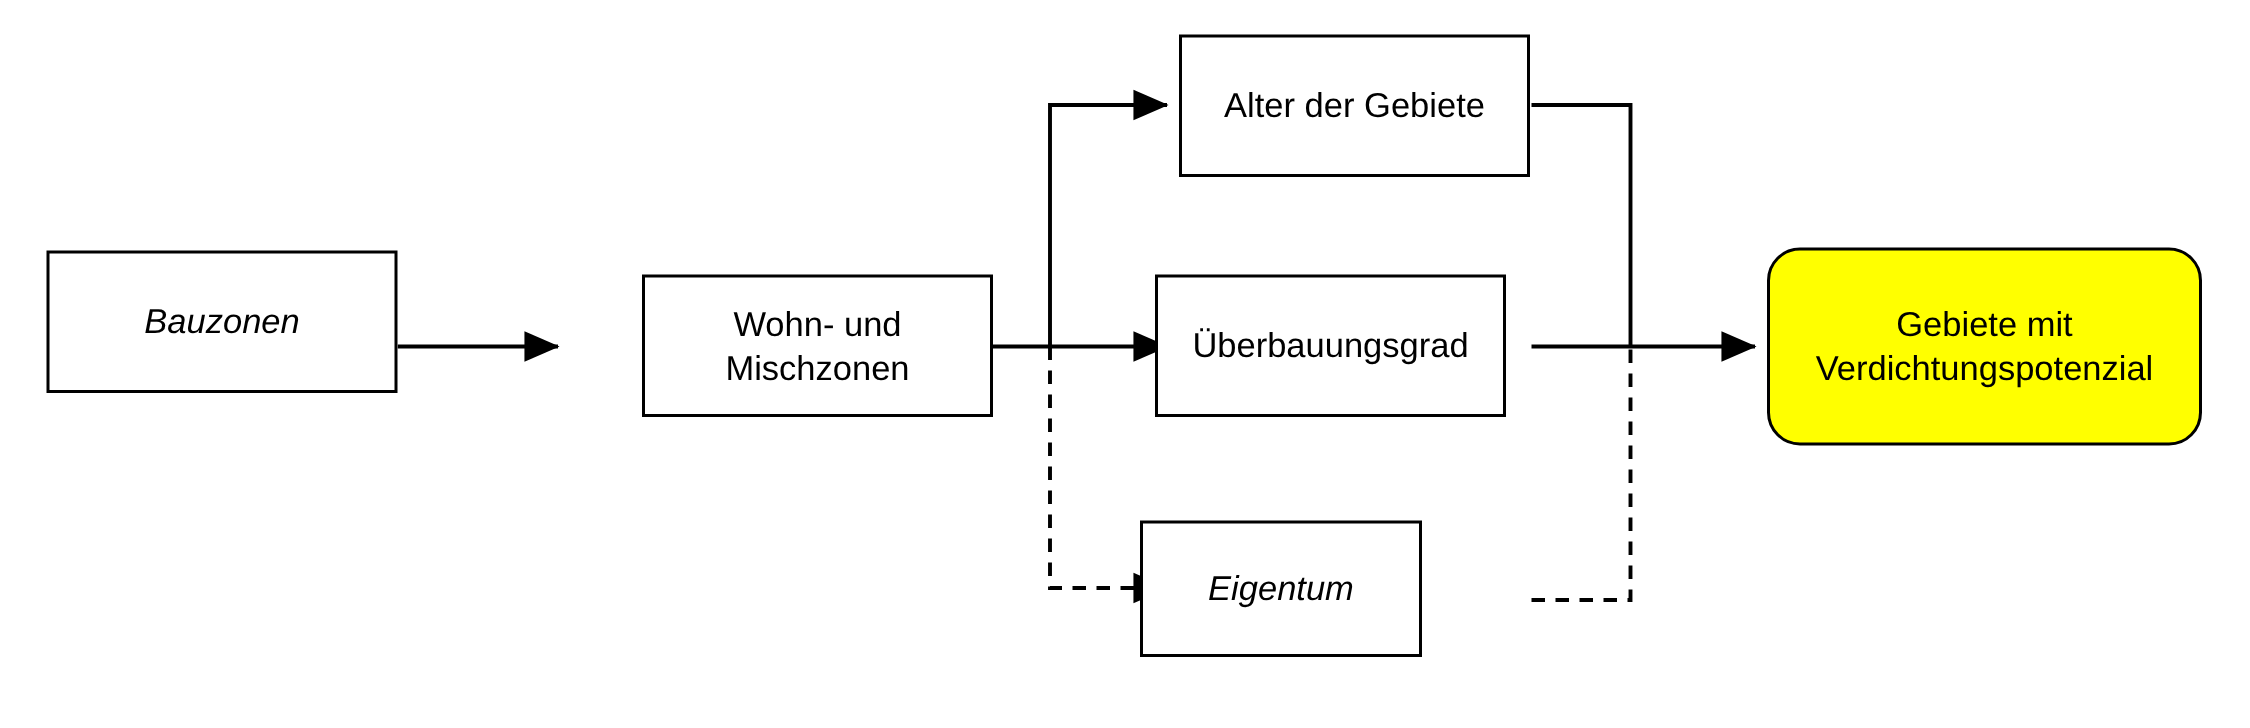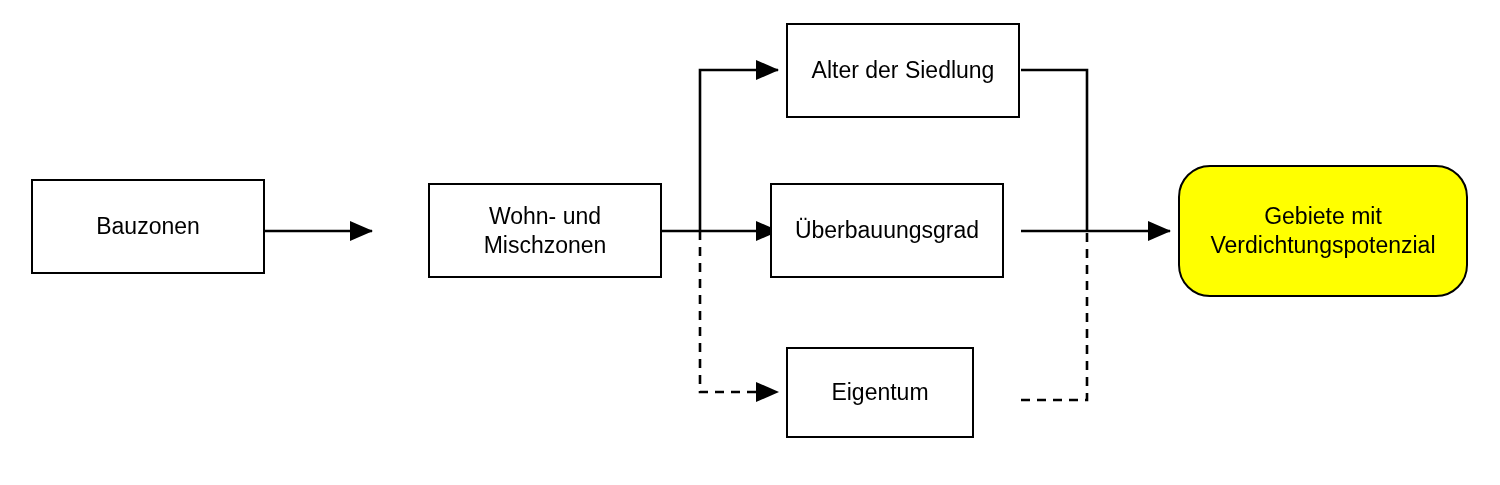--- a/index.html
+++ b/index.html
@@ -37,21 +37,21 @@
     z-index: 2;
   }
   .node.process {
     background: #ffffff;
     border: 2px solid #000000;
     font-size: 23px;
   }
   .node.terminator {
     background: #ffff00;
     border: 2px solid #000000;
-    border-radius: 32px;
+    border-radius: 22px;
     font-size: 23px;
   }
 </style>
 </head>
 <body>
 
 <div id="canvas">
 
   <svg id="edges" viewBox="0 0 1500 485" xmlns="http://www.w3.org/2000/svg">
     <defs>
@@ -73,38 +73,38 @@
 
     <path d="M700,231 L700,392 L778,392" fill="none" stroke="#000000" stroke-width="2.6" stroke-dasharray="9,7" marker-end="url(#arrowhead-dashed)"></path>
 
     <path d="M1021,70 L1087,70 L1087,231" fill="none" stroke="#000000" stroke-width="2.6"></path>
 
     <path d="M1021,400 L1087,400 L1087,231" fill="none" stroke="#000000" stroke-width="2.6" stroke-dasharray="9,7"></path>
 
     <path d="M1021,231 L1170,231" fill="none" stroke="#000000" stroke-width="2.6" marker-end="url(#arrowhead)"></path>
   </svg>
 
-  <div class="node process" style="left:31px; top:179px; width:234px; height:95px;">
+  <div class="node process" style="left:31px; top:167px; width:234px; height:95px;font-style:italic;">
     <span>Bauzonen</span>
   </div>
 
   <div class="node process" style="left:380px; top:183px; width:234px; height:95px;margin-left:48px;">
     <span>Wohn- und
 Mischzonen</span>
   </div>
 
   <div class="node process" style="left:786px; top:23px; width:234px; height:95px;">
-    <span>Alter der Siedlung</span>
+    <span>Alter der Gebiete</span>
   </div>
 
   <div class="node process" style="left:770px; top:183px; width:234px; height:95px;">
     <span>Überbauungsgrad</span>
   </div>
 
-  <div class="node process" style="left:786px; top:347px; width:188px; height:91px;">
+  <div class="node process" style="left:760px; top:347px; width:188px; height:91px;font-style:italic;">
     <span>Eigentum</span>
   </div>
 
   <div class="node terminator" style="left:1178px; top:165px; width:290px; height:132px;">
     <span>Gebiete mit
 Verdichtungspotenzial</span>
   </div>
 
 </div>
 

